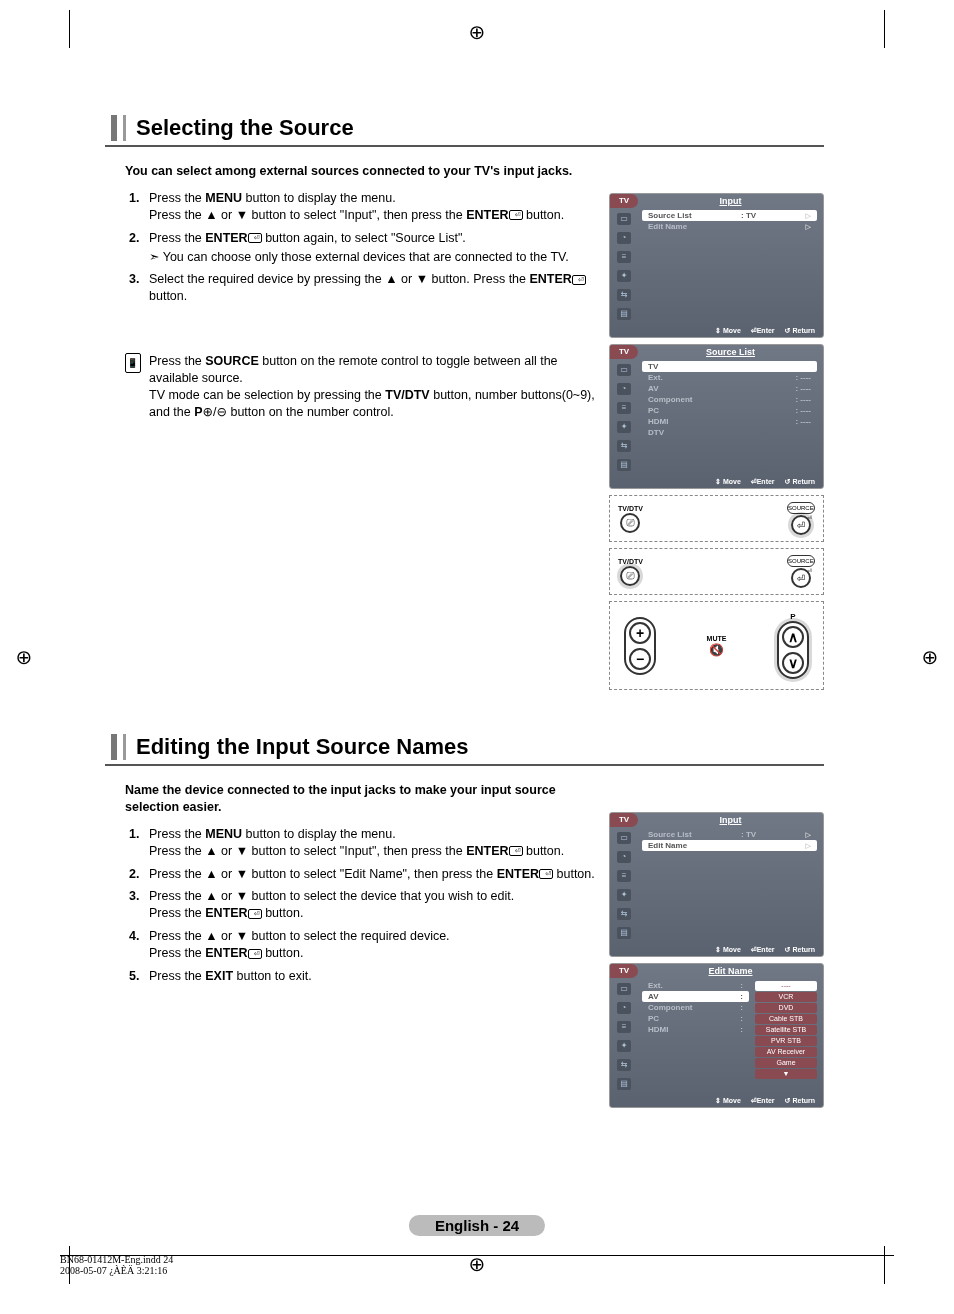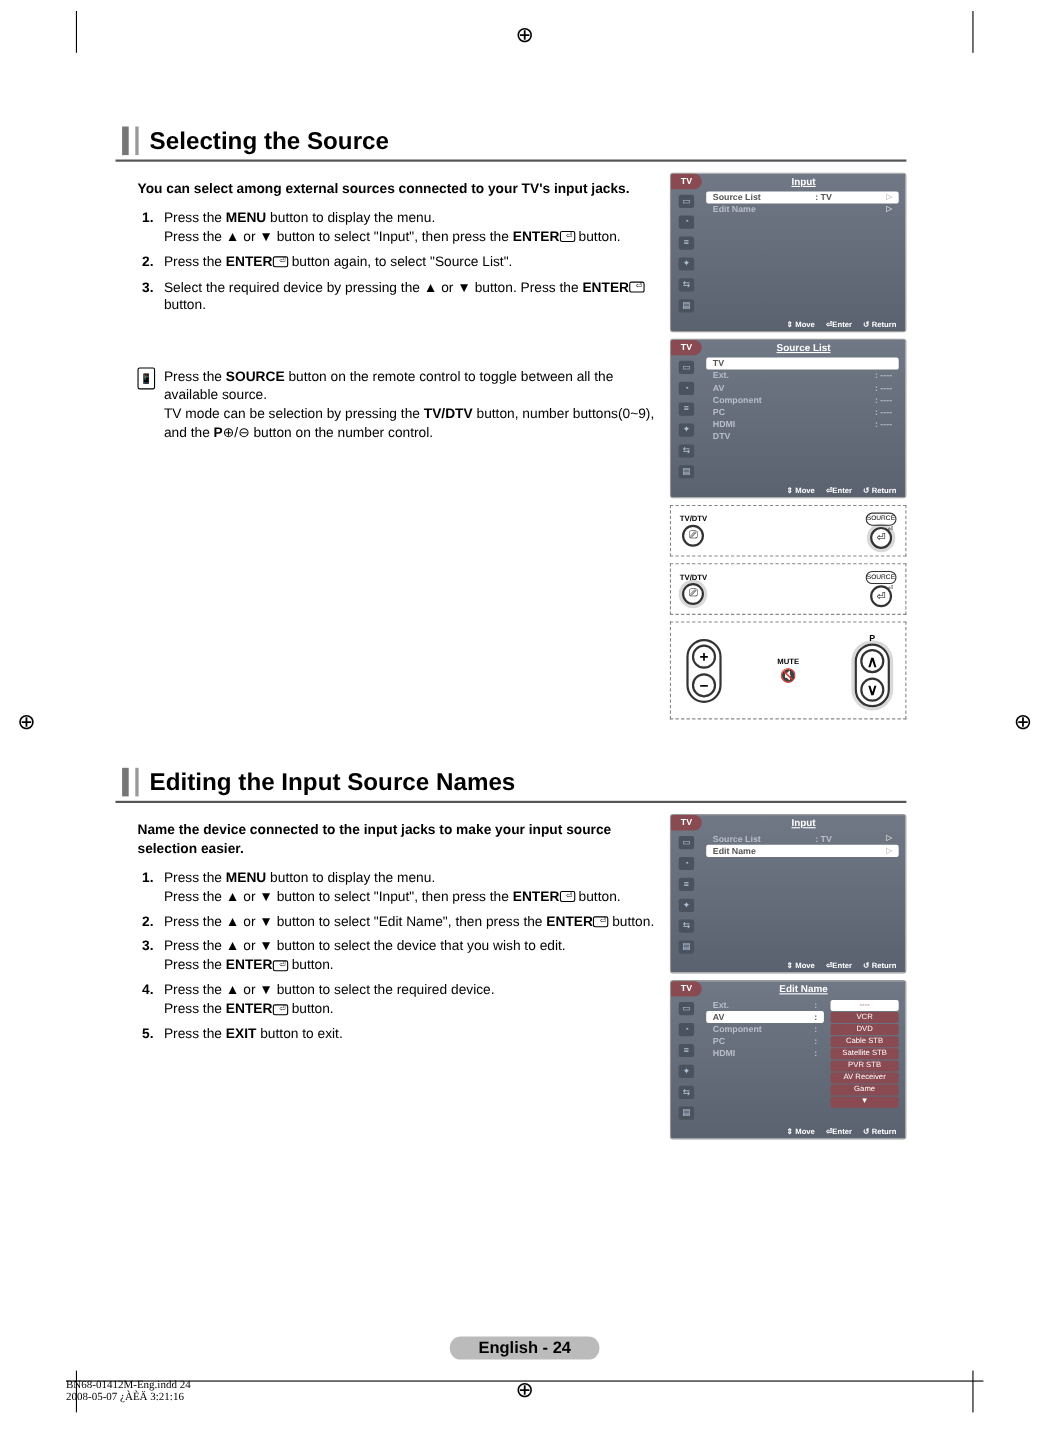--- a/index.html
+++ b/index.html
@@ -41,21 +41,21 @@
   }
   .section-title-bar .inner {
     border-left: 3px solid #999;
     padding-left: 10px;
     font-size: 22px;
     font-weight: bold;
   }
   .hr { height: 2px; background: #555; margin-bottom: 10px; }
   .body-row { display: flex; gap: 14px; }
   .body-left { flex: 1; font-size: 12.5px; line-height: 1.35; }
-  .body-right { width: 215px; }
+  .body-right { width: 215px; margin-top: 36px; }
   .intro { font-weight: bold; margin: 6px 0 10px 20px; }
   ol.steps { list-style: decimal; margin-left: 38px; }
   ol.steps > li { margin-bottom: 6px; padding-left: 6px; }
   ol.steps > li::marker { font-weight: bold; }
   .sub { margin-left: 14px; text-indent: -14px; margin-top: 2px; }
   .remote-note { margin: 48px 0 0 20px; display: flex; gap: 8px; }
   .remote-icon-box { width: 16px; height: 20px; border: 1px solid #000; border-radius: 2px; font-size: 9px; display:flex;align-items:center;justify-content:center; flex: 0 0 auto; }
   .enter-icon { display:inline-block; width:14px; height:10px; border:1px solid #000; border-radius:2px; font-size:7px; line-height:8px; text-align:right; padding-right:1px; vertical-align: middle; }
   .osd {
     width: 215px;
@@ -182,20 +182,21 @@
   <div class="body-row">
     <div class="body-left">
       <div class="intro">You can select among external sources connected to your TV's input jacks.</div>
       <ol class="steps">
         <li>
           <span>Press the </span><b>MENU</b><span> button to display the menu.</span><br>
           <span>Press the ▲ or ▼ button to select "Input", then press the </span><b>ENTER</b><span class="enter-icon">⏎</span><span> button.</span>
         </li>
         <li>
           <span>Press the </span><b>ENTER</b><span class="enter-icon">⏎</span><span> button again, to select "Source List".</span>
+          <div class="sub">➣   You can choose only those external devices that are connected to the TV.</div>
         </li>
         <li>
           <span>Select the required device by pressing the ▲ or ▼ button. Press the </span><b>ENTER</b><span class="enter-icon">⏎</span><span> button.</span>
         </li>
       </ol>
 
       <div class="remote-note">
         <div class="remote-icon-box">📱</div>
         <div>
           <span>Press the </span><b>SOURCE</b><span> button on the remote control to toggle between all the available source.</span><br>

